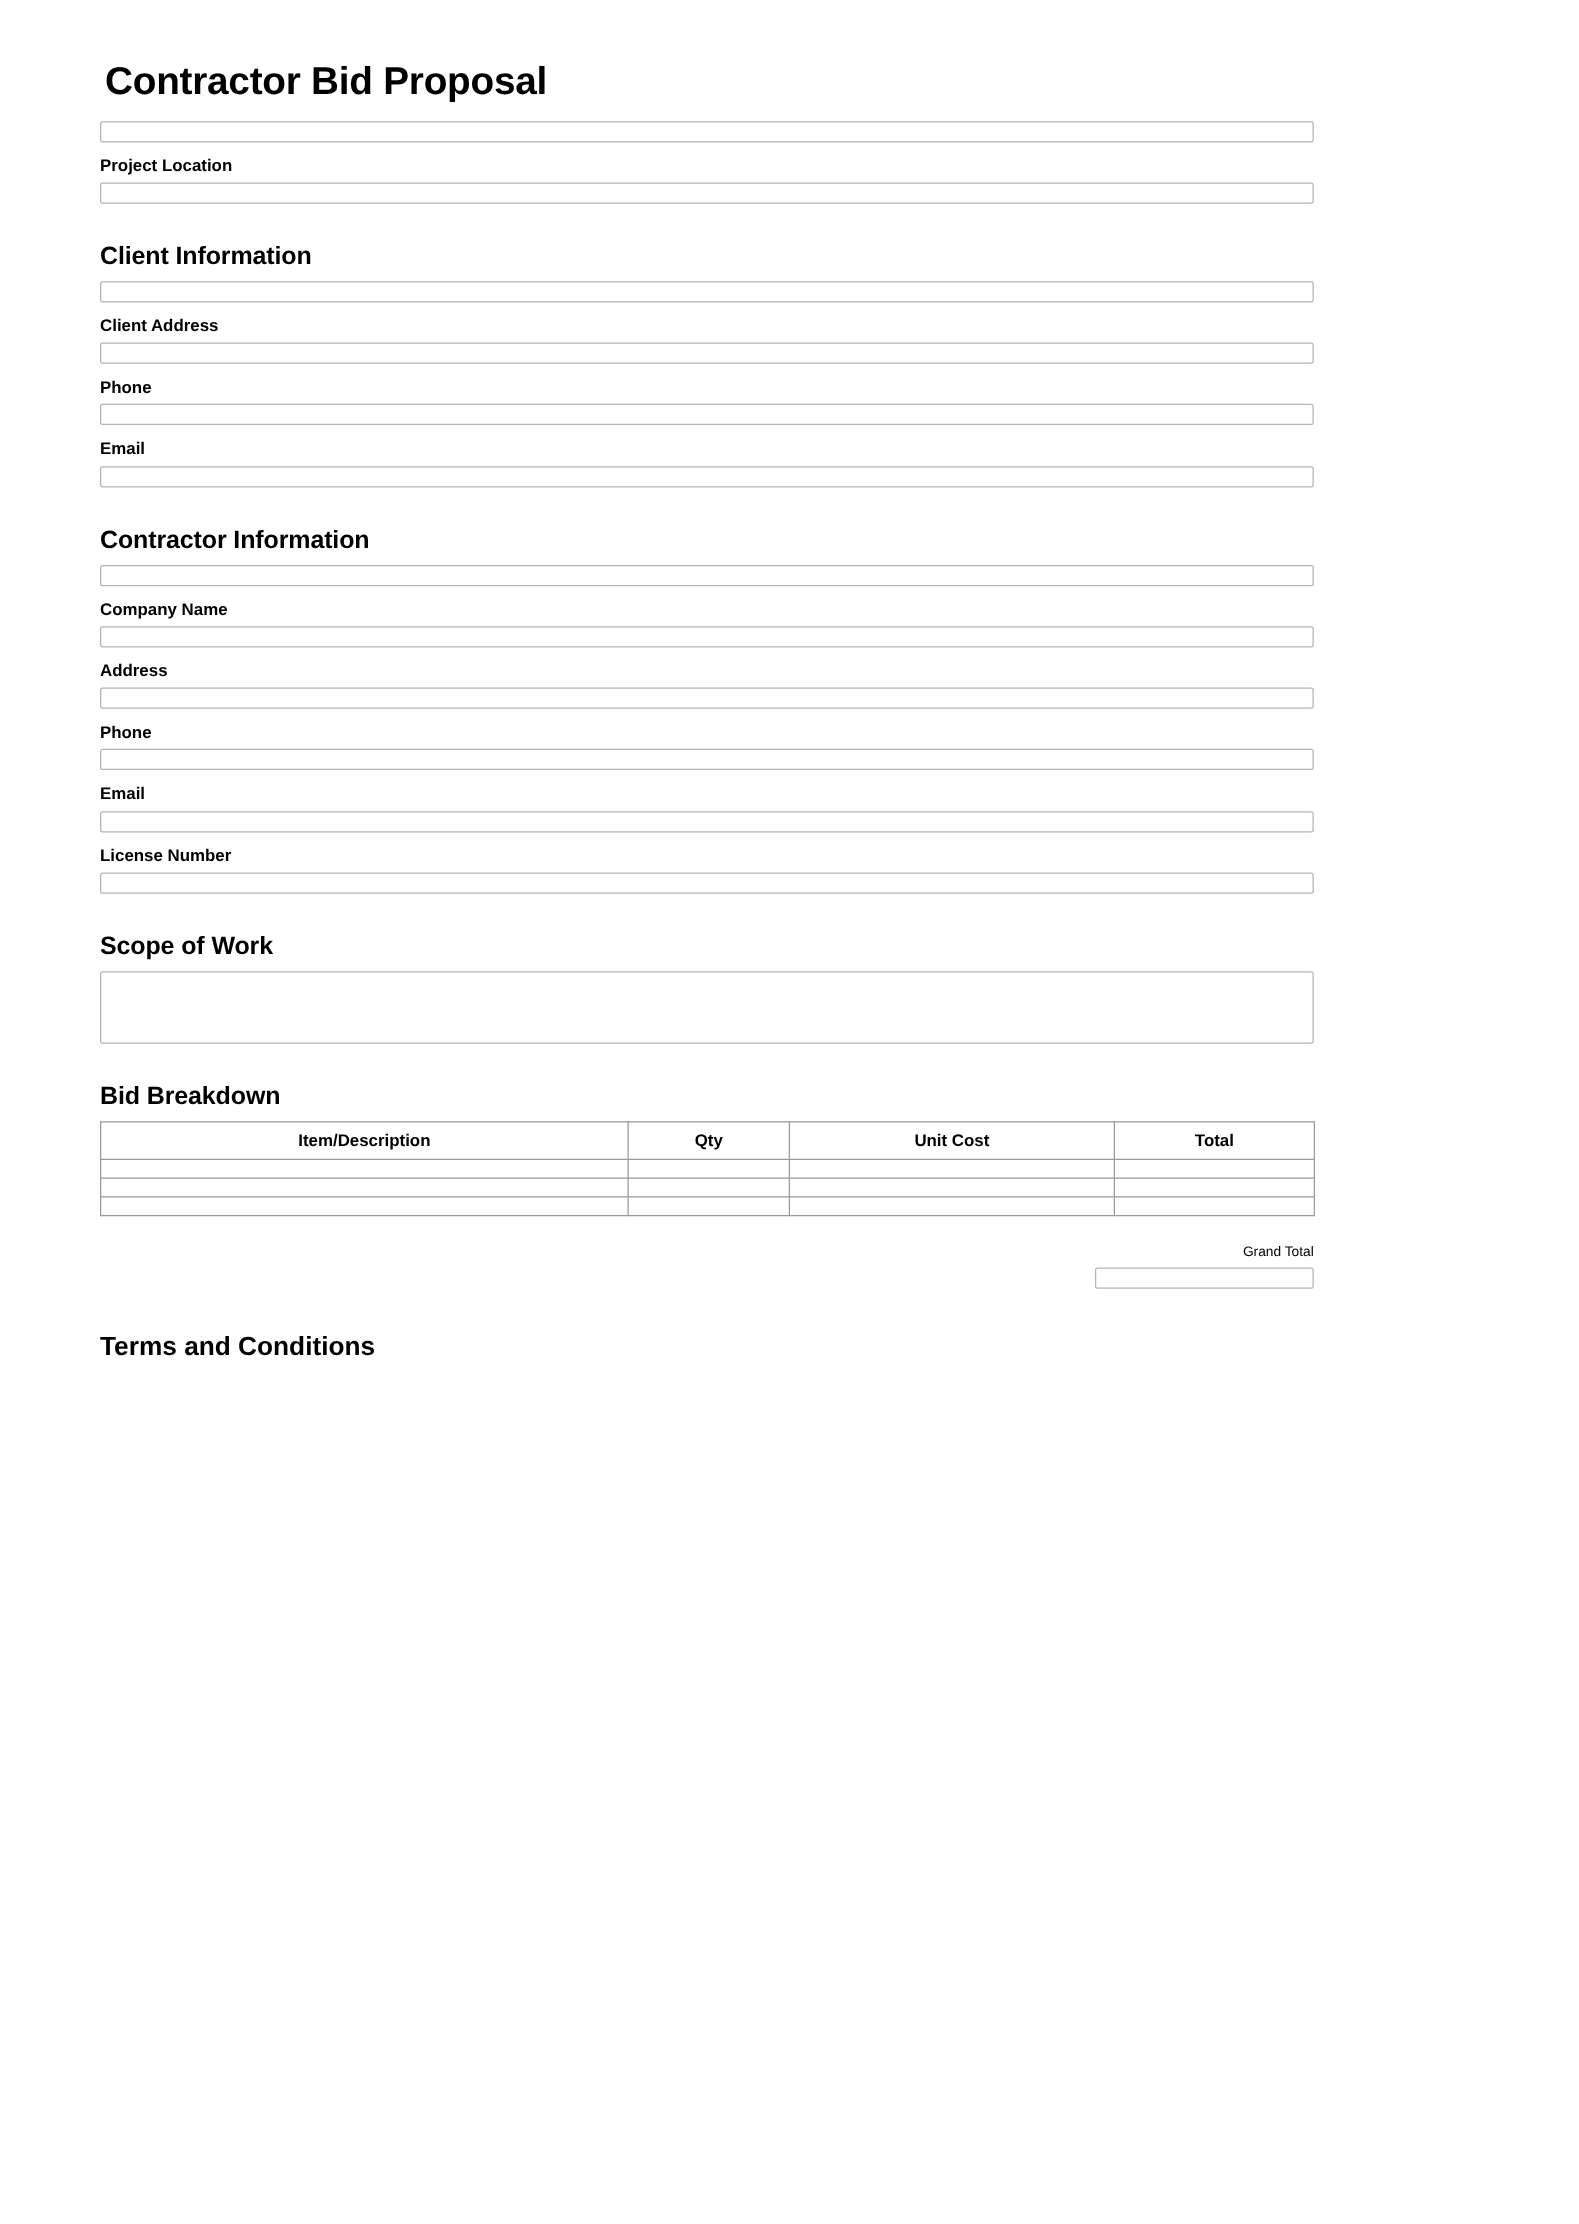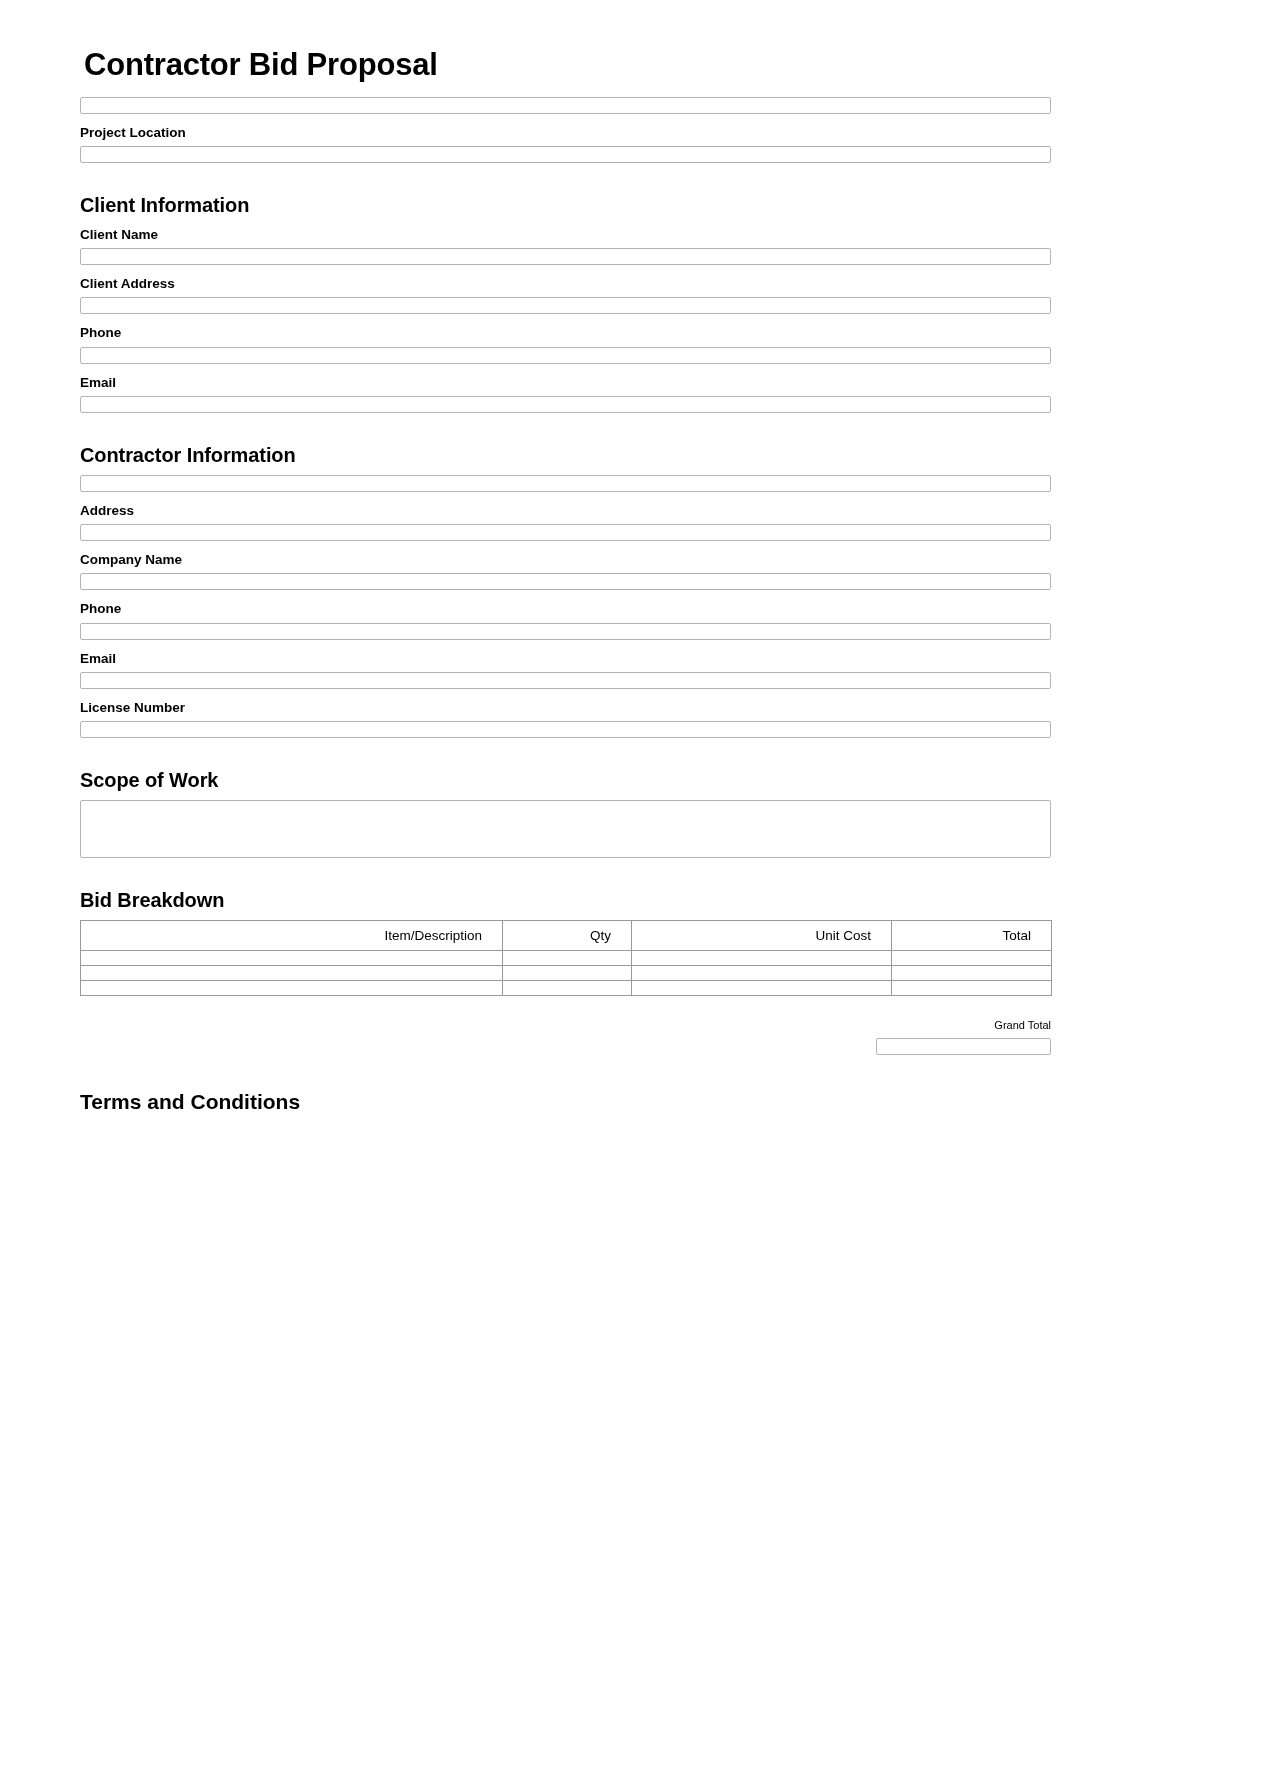--- a/index.html
+++ b/index.html
@@ -87,23 +87,23 @@
     margin: 6px 0 0 0;
     table-layout: fixed;
   }
   table.bid-table th,
   table.bid-table td {
     border: 1px solid #9a9a9a;
     padding: 0;
     vertical-align: middle;
   }
   table.bid-table th {
-    text-align: right;
+    text-align: center;
     font-size: 13.5px;
-    font-weight: normal;
+    font-weight: bold;
     height: 30px;
     padding: 0 20px;
     background: #ffffff;
   }
   table.bid-table td {
     height: 15px;
     background: #ffffff;
   }
   col.c-item  { width: 422px; }
   col.c-qty   { width: 129px; }
@@ -155,21 +155,20 @@
       </div>
       <div class="field">
         <label class="field-label">Project Location</label>
         <input class="text-input" type="text" value="" style="">
       </div>
     </div>
 
     <h2 class="section-title">Client Information</h2>
     <div>
       <div class="field">
-        <label class="field-label">Client Name</label>
         <input class="text-input" type="text" value="" style="">
       </div>
       <div class="field">
         <label class="field-label">Client Address</label>
         <input class="text-input" type="text" value="" style="">
       </div>
       <div class="field">
         <label class="field-label">Phone</label>
         <input class="text-input" type="text" value="" style="">
       </div>
@@ -178,25 +177,25 @@
         <input class="text-input" type="text" value="" style="">
       </div>
     </div>
 
     <h2 class="section-title">Contractor Information</h2>
     <div>
       <div class="field">
         <input class="text-input" type="text" value="" style="">
       </div>
       <div class="field">
+        <label class="field-label">Company Name</label>
+        <input class="text-input" type="text" value="" style="">
+      </div>
+      <div class="field">
         <label class="field-label">Address</label>
-        <input class="text-input" type="text" value="" style="">
-      </div>
-      <div class="field">
-        <label class="field-label">Company Name</label>
         <input class="text-input" type="text" value="" style="">
       </div>
       <div class="field">
         <label class="field-label">Phone</label>
         <input class="text-input" type="text" value="" style="">
       </div>
       <div class="field">
         <label class="field-label">Email</label>
         <input class="text-input" type="text" value="" style="">
       </div>

